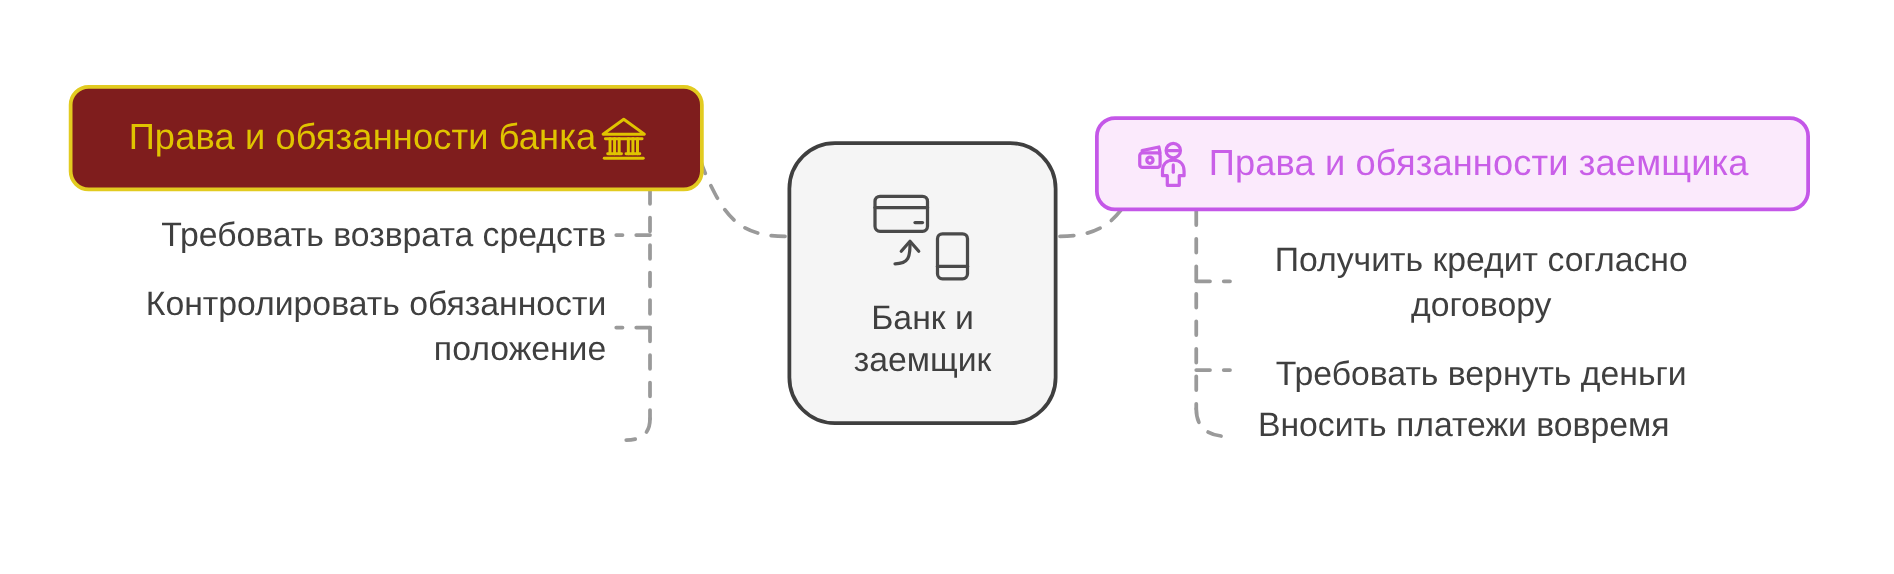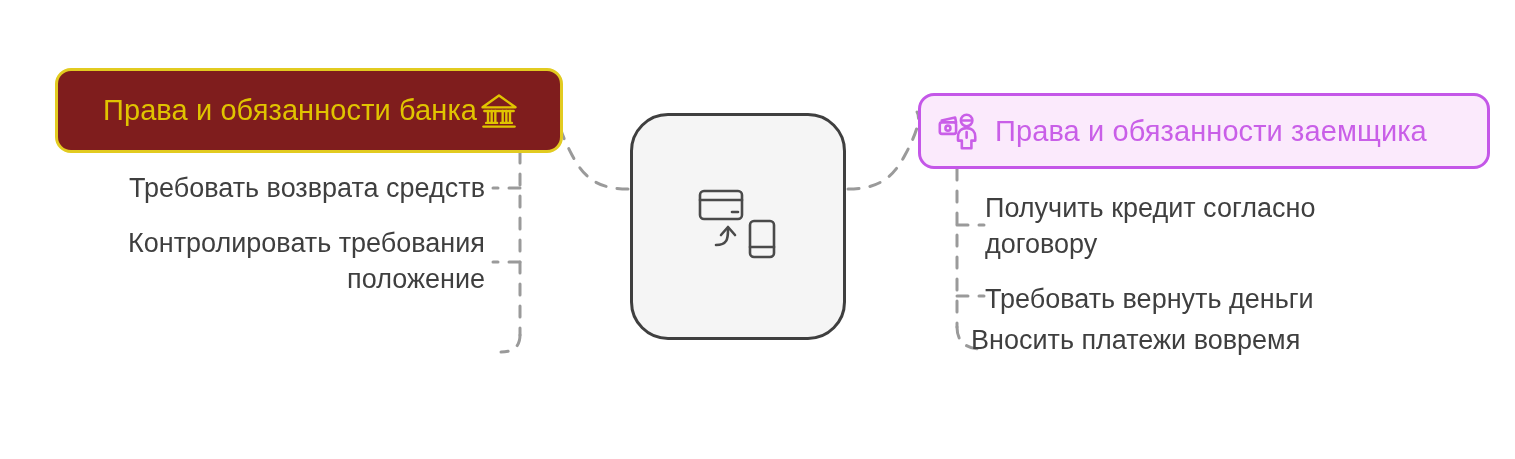--- a/index.html
+++ b/index.html
@@ -54,27 +54,27 @@
     justify-content: center;
   }
   #bank-pill .pill-label {
     font-size: 29px;
     color: #e0c400;
     letter-spacing: 0.1px;
     white-space: nowrap;
   }
 
   #borrower-pill {
-    left: 918px;
+    left: 876px;
     top: 93px;
     width: 572px;
     height: 76px;
     background: #fbeafc;
     border-color: #c457e8;
-    padding: 0 18px 0 14px;
+    padding: 0 18px 0 28px;
     justify-content: flex-start;
     gap: 14px;
   }
   #borrower-pill .pill-label {
     font-size: 29px;
     color: #c95fe8;
     letter-spacing: 0.1px;
     white-space: nowrap;
   }
 
@@ -110,20 +110,21 @@
   .leaf {
     position: absolute;
     font-size: 27px;
     line-height: 36px;
     color: #3f3f3f;
   }
   .leaf-left {
     text-align: right;
   }
   .leaf-right {
+    text-align: center;
   }
 
   #leaf-l0 { left: 30px;  top: 170px; width: 455px; }
   #leaf-l1 { left: 30px;  top: 225px; width: 455px; }
   #leaf-l2 { left: 20px;  top: 311px; width: 465px; }
 
   #leaf-r0 { left: 985px; top: 190px; width: 400px; }
   #leaf-r1 { left: 985px; top: 281px; width: 400px; }
   #leaf-r2 { left: 971px; top: 322px; width: 400px; }
 
@@ -197,22 +198,24 @@
         <path d="M6 15 L48 15"></path>
         <path d="M38 27 L44 27"></path>
 
         <path d="M22 60 C33 60 34 54 34 45"></path>
         <path d="M27 50 L34 42 L41 50"></path>
 
         <rect x="56" y="36" width="24" height="36" rx="4"></rect>
         <path d="M56 62 L80 62"></path>
       </svg>
     </span>
+    <span class="center-label">Банк и
+заемщик</span>
   </div>
 
   <div class="leaf leaf-left" id="leaf-l0">Требовать возврата средств</div>
-  <div class="leaf leaf-left" id="leaf-l1">Контролировать требования положение</div>
+  <div class="leaf leaf-left" id="leaf-l1">Контролировать обязанности положение</div>
 
   <div class="leaf leaf-right" id="leaf-r0">Получить кредит согласно договору</div>
   <div class="leaf leaf-right" id="leaf-r1">Требовать вернуть деньги</div>
   <div class="leaf leaf-right" id="leaf-r2">Вносить платежи вовремя</div>
 
 </div>
 
 </body></html>

